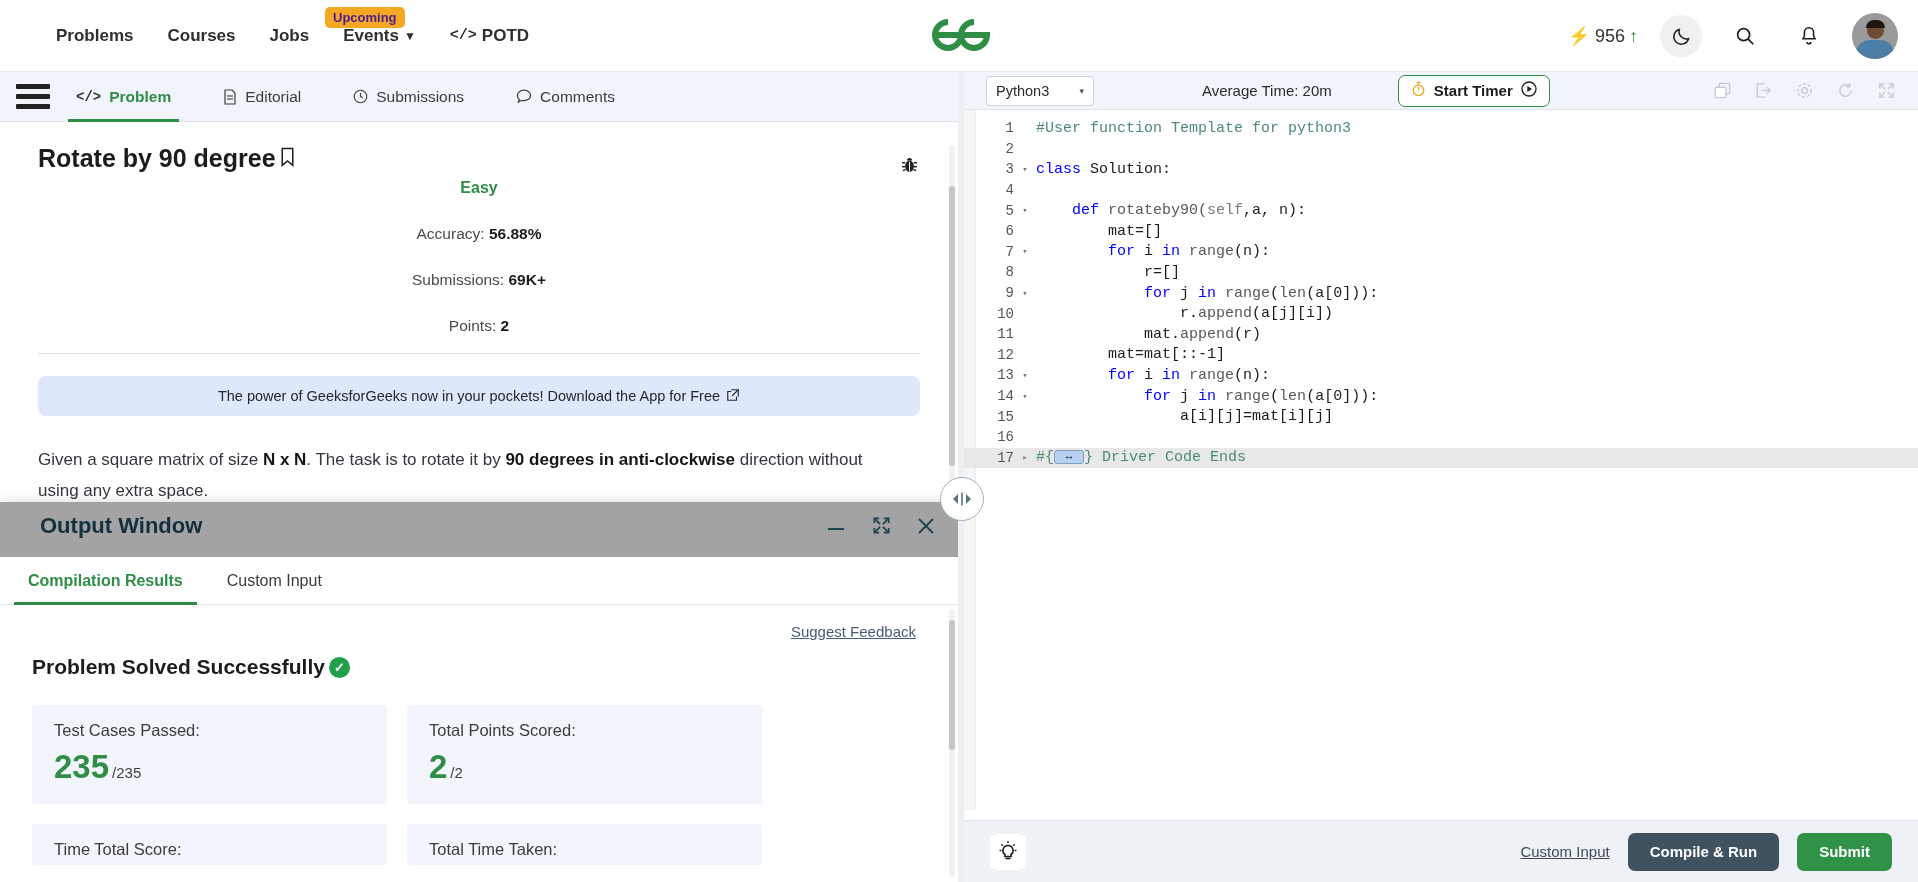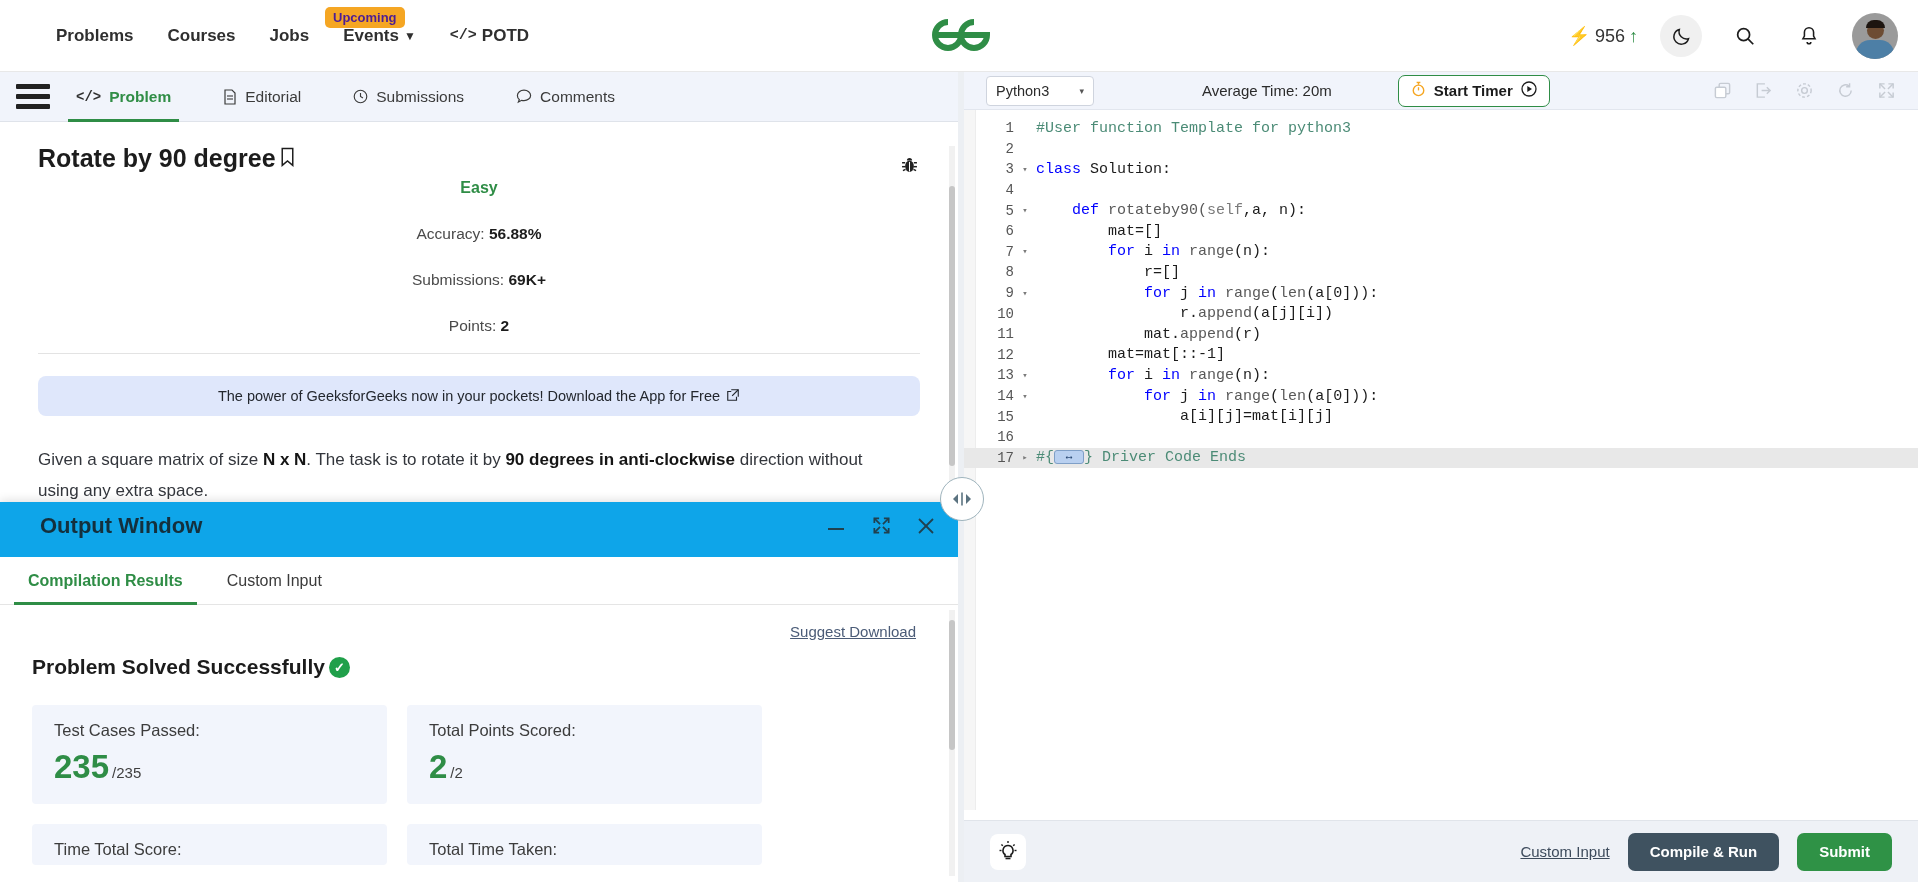--- a/index.html
+++ b/index.html
@@ -99,21 +99,21 @@
   .lscroll { position: absolute; right: 3px; top: 74px; width: 6px; height: 806px; background: #f1f1f1; }
   .lscroll .thumb { position: absolute; top: 40px; left: 0; width: 6px; height: 280px; background: #c6c6c6; border-radius: 3px; }
 
   
   .output-window {
     position: absolute; left: 0; top: 502px; width: 958px; height: 380px;
     background: #fff; box-shadow: 0 -2px 10px rgba(0,0,0,0.12);
     border-top-right-radius: 10px; overflow: hidden;
   }
   .ow-header {
-    height: 55px; background: #0ea5e9; display: flex; align-items: center;
+    height: 55px; background: #a3a3a3; display: flex; align-items: center;
     padding: 0 22px 8px 40px; border-top-right-radius: 10px;
   }
   .ow-title { font-size: 22px; font-weight: bold; color: #14303d; flex: 1; }
   .ow-ctrls { display: flex; align-items: center; gap: 24px; color: #20414f; }
   .ow-ctrls div { cursor: pointer; display:flex; align-items:center; }
 
   .ow-tabs { height: 48px; display: flex; align-items: center; padding-left: 6px; border-bottom: 1px solid #e5e5e5; }
   .ow-tab { padding: 0 22px; height: 48px; display: flex; align-items: center; font-size: 16px; color: #3b3b3b; cursor: pointer; position: relative; }
   .ow-tab.active { color: #2f8d46; font-weight: bold; }
   .ow-tab.active::after { content:""; position:absolute; left:8px; right:8px; bottom:0; height:3px; background:#2f8d46; }
@@ -399,21 +399,21 @@
   <div class="ow-tabs">
     <div class="ow-tab active">
       <span>Compilation Results</span>
     </div>
     <div class="ow-tab">
       <span>Custom Input</span>
     </div>
   </div>
 
   <div class="ow-content">
-    <div class="feedback">Suggest Download</div>
+    <div class="feedback">Suggest Feedback</div>
     <div class="solved">
       <span>Problem Solved Successfully</span>
       <span class="check-badge">✓</span>
     </div>
     <div class="cards">
       <div class="card">
         <div class="card-label">Test Cases Passed:</div>
         <div class="card-val">
           <span>235</span>
           <span class="den">/235</span>

